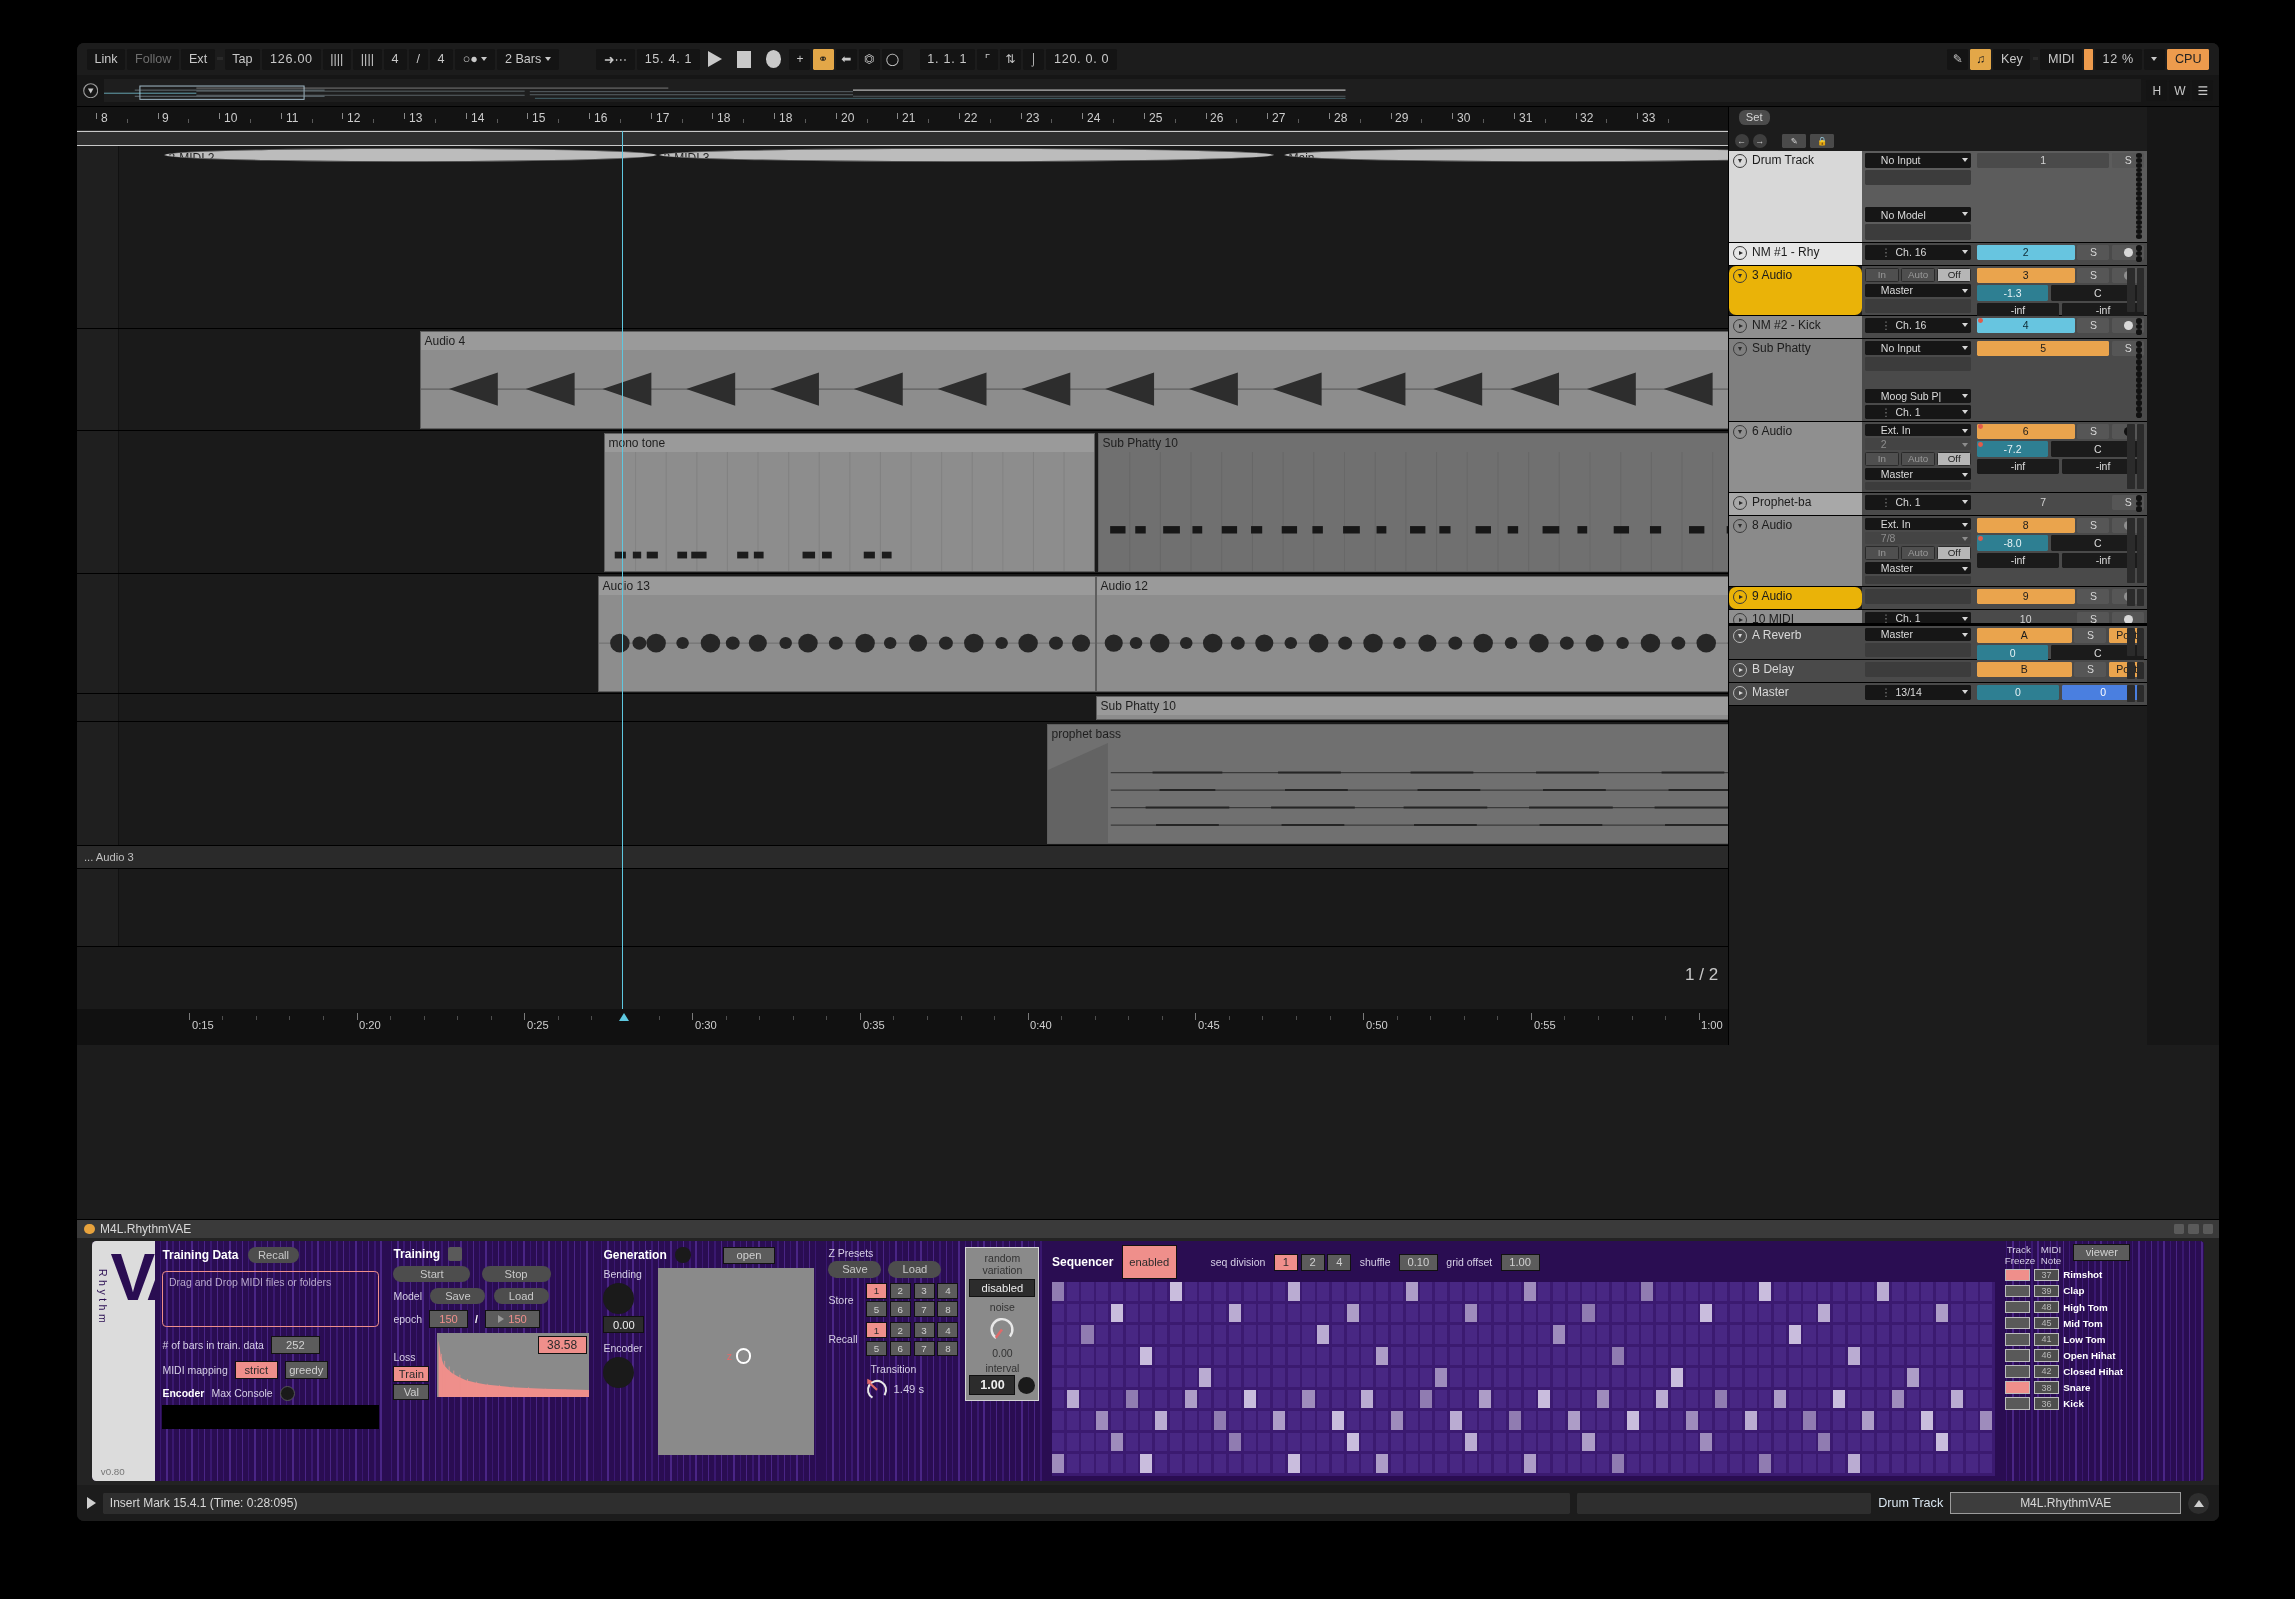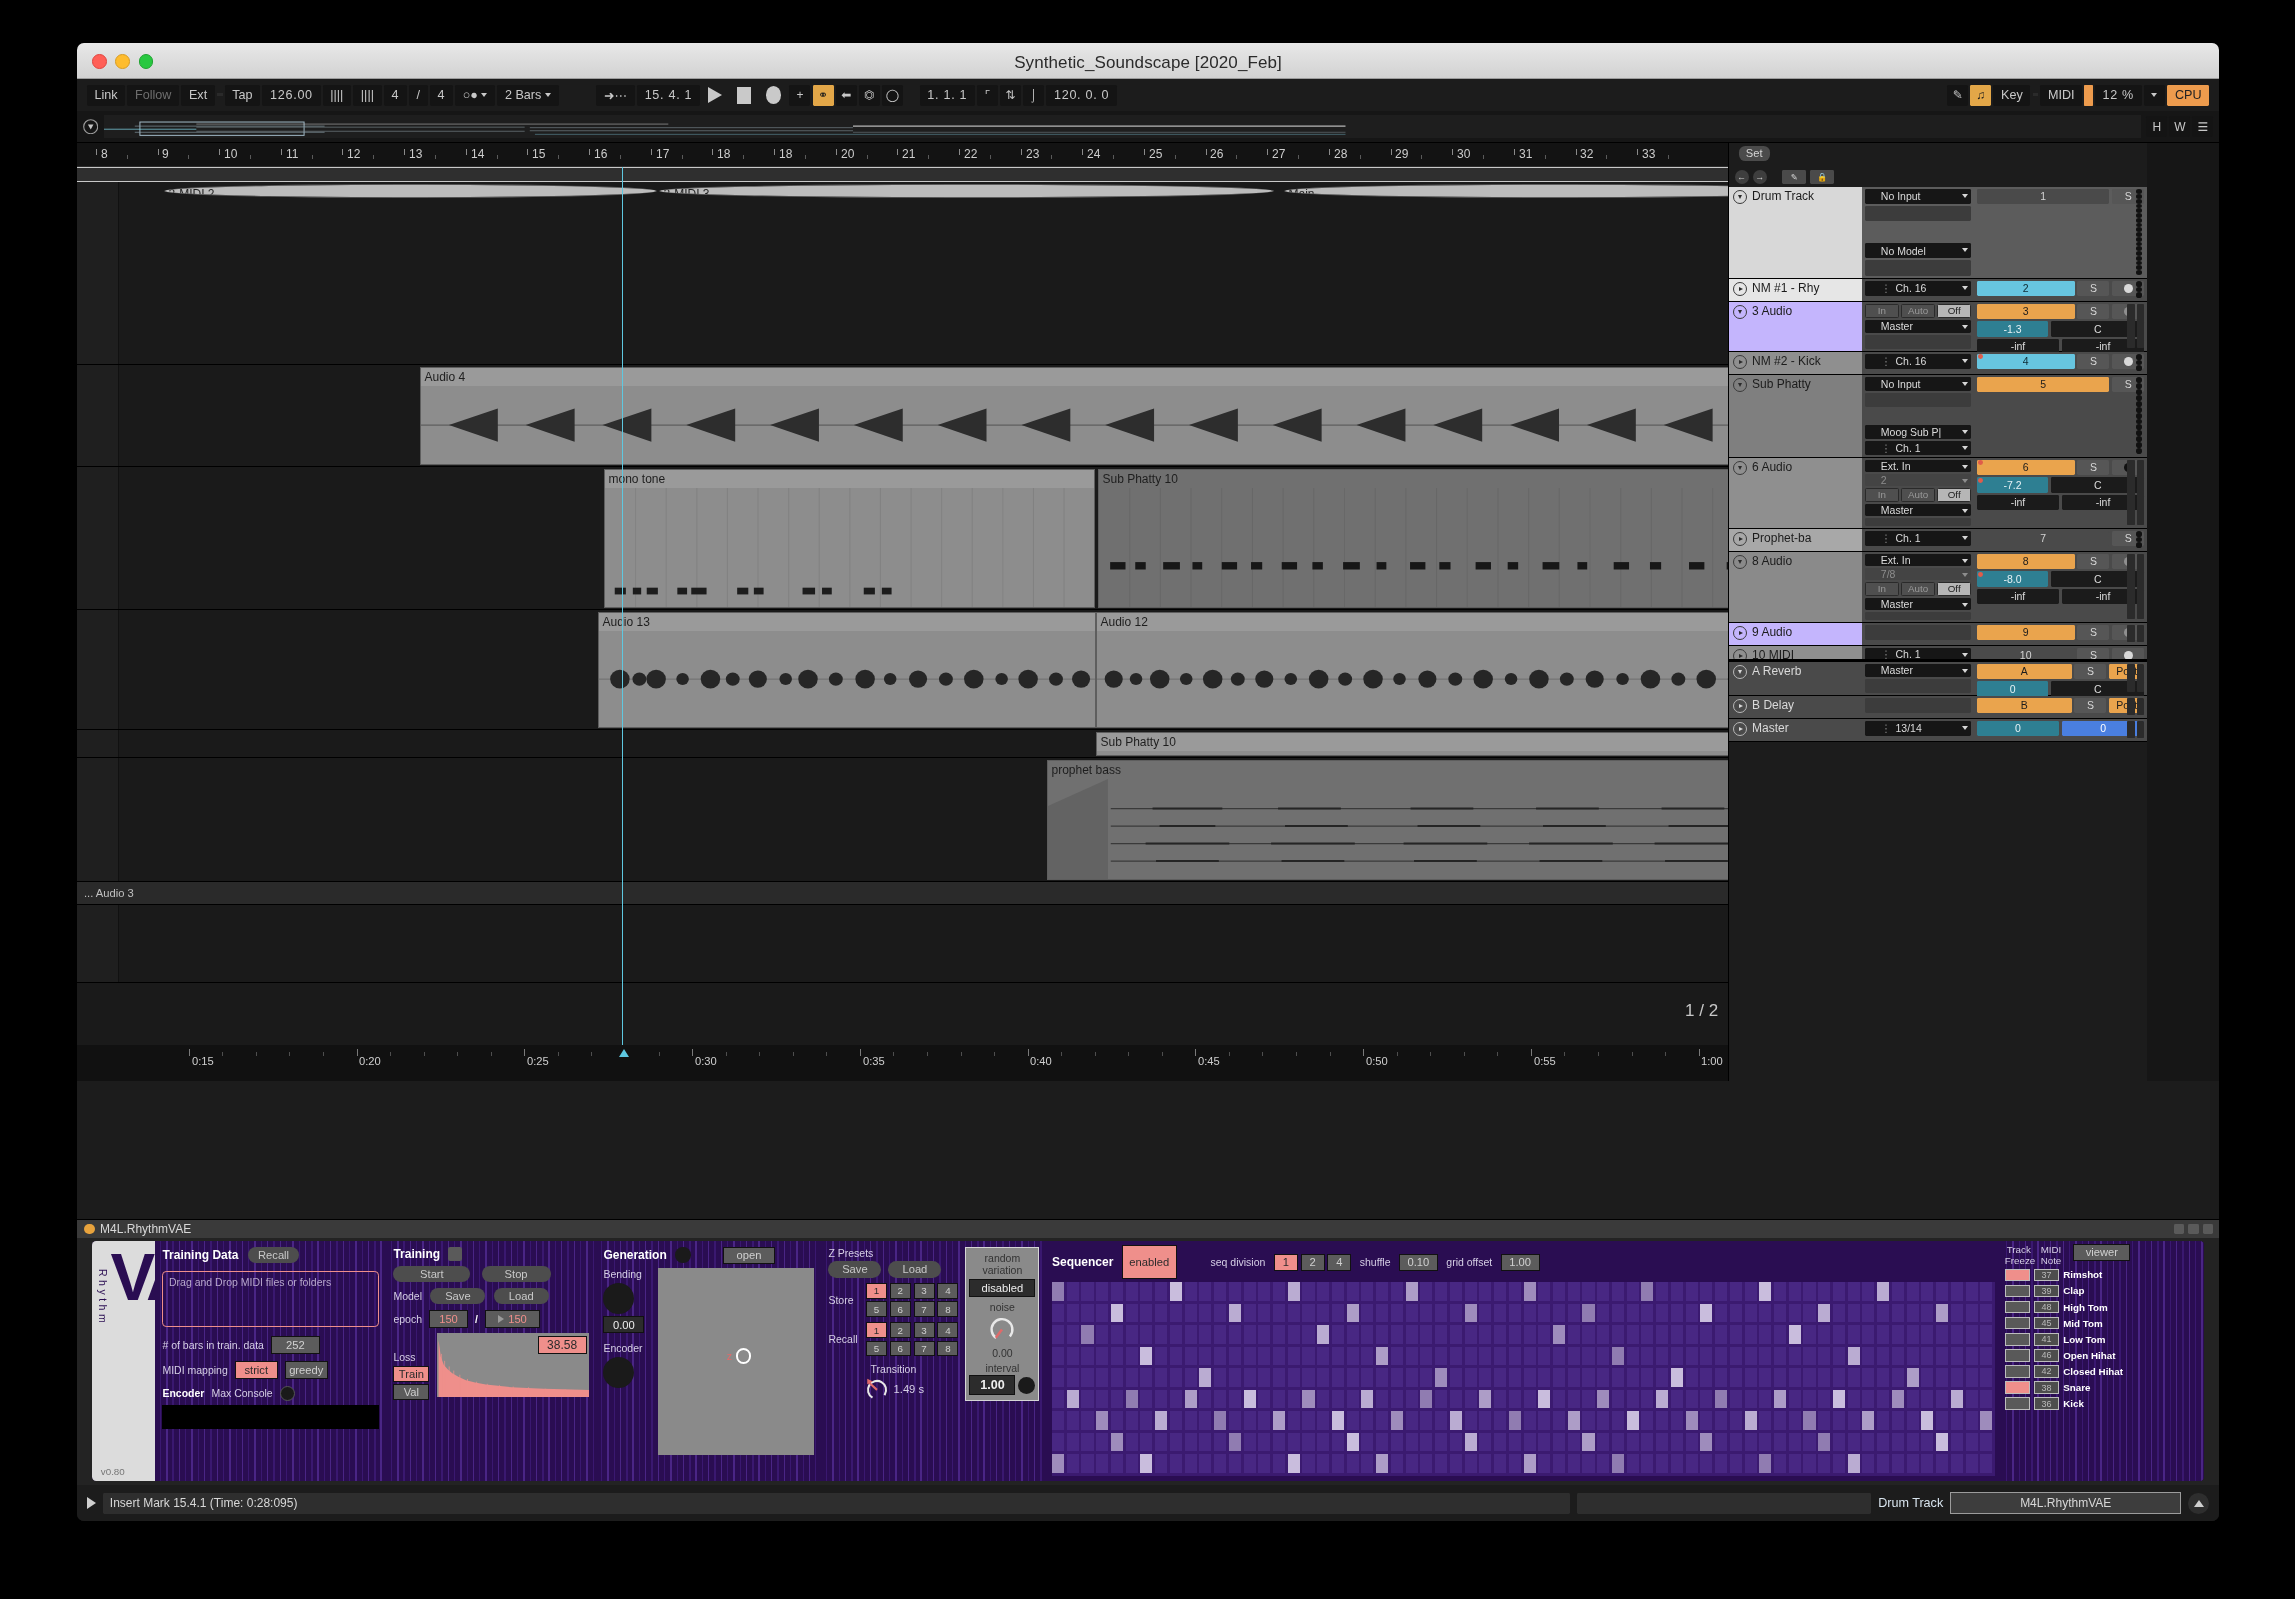--- a/index.html
+++ b/index.html
@@ -100,21 +100,21 @@
             display:flex;align-items:center;justify-content:center;}
   .sqbtn { width:24px;height:14px;background:#4a4a4a;display:flex;align-items:center;justify-content:center;
            color:#ddd;font-size:8.4px;border-radius:1.4px;}
   .trow { display:flex; border-bottom:0.7px solid #000; position:relative; }
   .tname { width:133px; display:flex; align-items:flex-start; gap:4.9px; padding:2.8px 4.2px; font-size:12px; color:#1c1c1c;}
   .tname .tri { width:14px;height:14px;border-radius:50%;border:1px solid #3a3a3a;display:flex;align-items:center;justify-content:center;flex:none;margin-top:0.7px;}
   .tri .g { width:0;height:0;border-left:2.8px solid transparent;border-right:2.8px solid transparent;border-top:4.2px solid #2b2b2b;}
   .tri .gr { width:0;height:0;border-top:2.8px solid transparent;border-bottom:2.8px solid transparent;border-left:4.2px solid #2b2b2b;margin-left:1.4px;}
   .tname.c1 { background:#d8d8d8; }
   .tname.c2 { background:#e6e6e6; }
-  .tname.c3 { background:#c4b5fd; }
+  .tname.c3 { background:#eab308;border-radius:7px; }
   .tname.c4 { background:#8f8f8f; }
   .tname.c5 { background:#7f7f7f; }
   .tname.c6 { background:#8f8f8f; }
   .tname.c7 { background:#a8a8a8; }
   .tname.c8 { background:#8a8a8a; }
   .tname.dk { background:#4a4a4a; color:#d9d9d9;}
   .tname.dk .tri{border-color:#b9b9b9;}
   .tname.dk .g{border-top-color:#d9d9d9;}
   .tname.dk .gr{border-left-color:#d9d9d9;}
   .tio { width:112px; padding:2.1px 2.8px; display:flex; flex-direction:column; gap:2.1px; background:#4a4a4a; }
@@ -215,28 +215,20 @@
   .sb-devbox { width:231px; height:22.4px; background:#3d3d3d; border:1.4px solid #9c9c9c; display:flex;
                align-items:center; justify-content:center; color:#d8d8d8; font-size:12px;}
   .sb-up { width:21px;height:21px;border-radius:50%;background:#2e2e2e; display:flex;align-items:center;justify-content:center;}
   .sb-up b { width:0;height:0;border-left:5.6px solid transparent;border-right:5.6px solid transparent;border-bottom:7.7px solid #cfcfcf; display:block;}
 </style>
 </head>
 <body>
 
 <div class="win">
 
-  <div class="titlebar">
-    <div class="lights">
-      <span class="light l-red"></span>
-      <span class="light l-yellow"></span>
-      <span class="light l-green"></span>
-    </div>
-    <div class="wintitle">Synthetic_Soundscape  [2020_Feb]</div>
-  </div>
 
   <div class="ctrlbar">
     <div class="grp">
       <div class="cb">Link</div>
       <div class="cb dim">Follow</div>
       <div class="cb">Ext</div>
       <div class="sep">
           <i></i>
         </div>
       <div class="cb">Tap</div>

